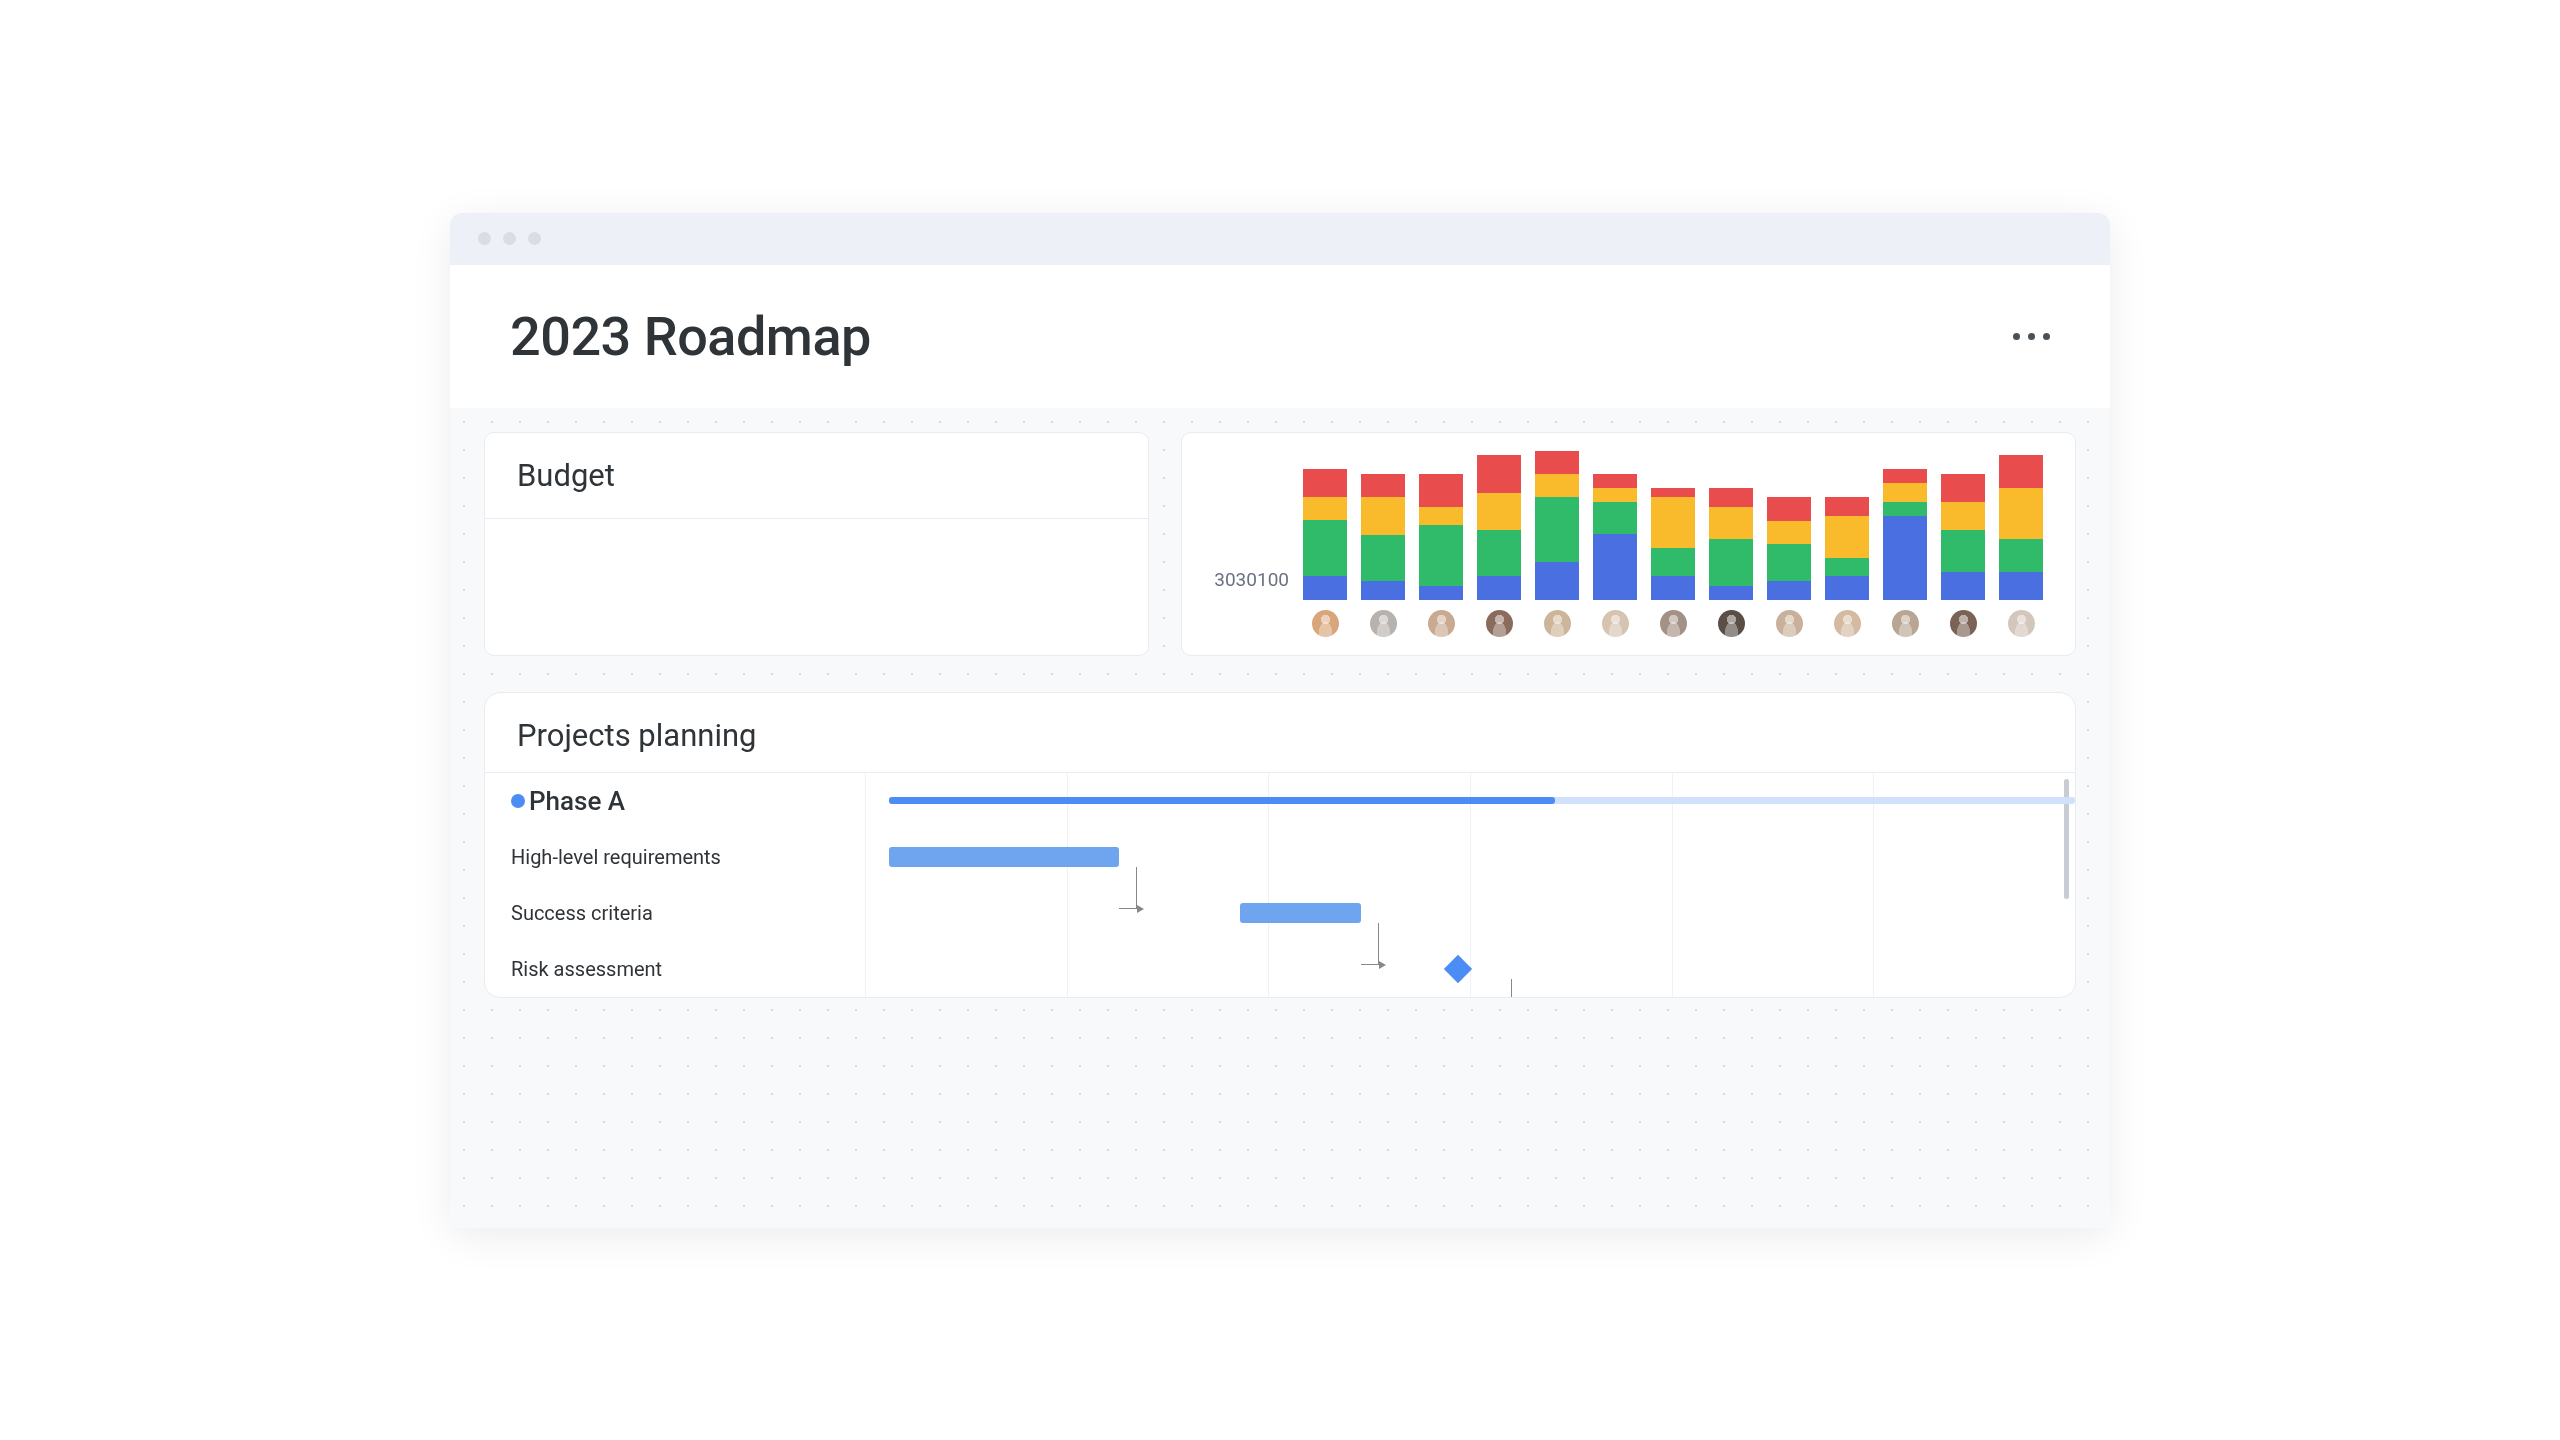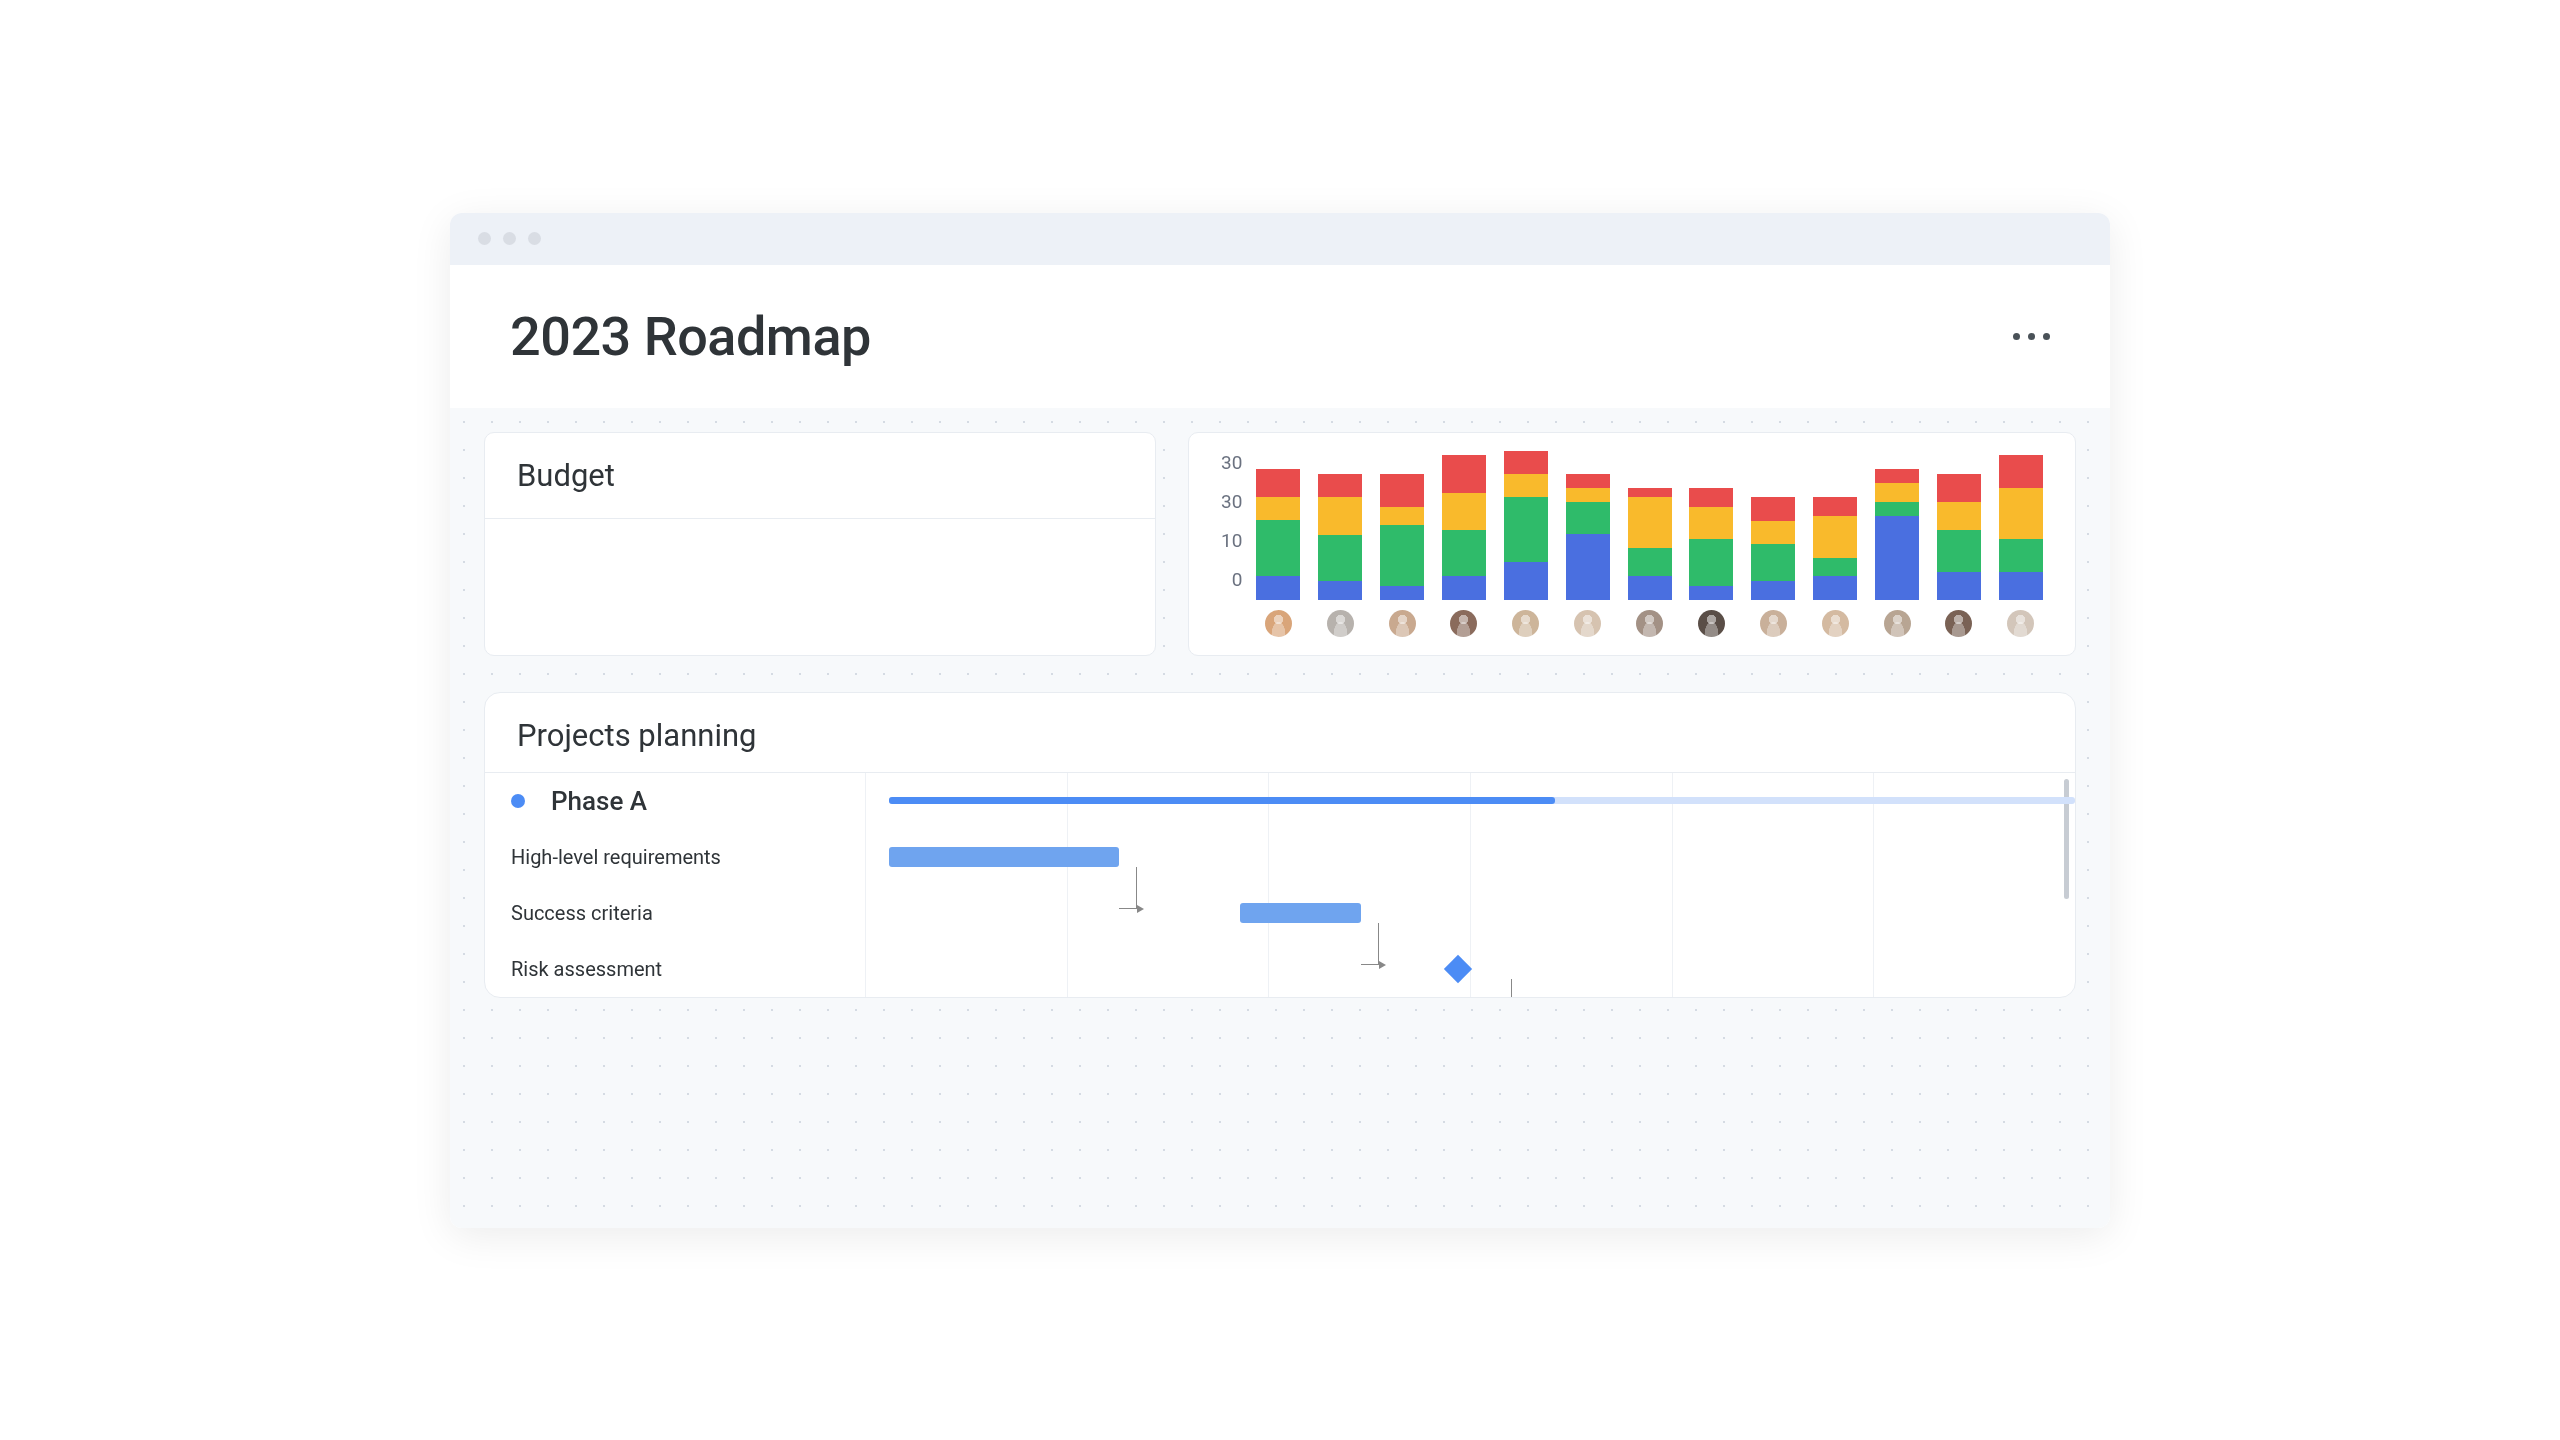--- a/index.html
+++ b/index.html
@@ -98,21 +98,20 @@
     }
     .progress-card {
       flex: 1;
     }
     .chart-area {
       padding: 18px 32px 18px 32px;
       display: flex;
     }
     .y-axis {
       display: flex;
-      flex-direction: column;
       justify-content: space-between;
       align-items: flex-end;
       height: 140px;
       padding-right: 14px;
       font-size: 19px;
       color: #6b7280;
     }
     .bars-wrap {
       flex: 1;
       display: flex;
@@ -180,21 +179,21 @@
       height: 56px;
       display: flex;
       align-items: center;
       padding-left: 26px;
       font-size: 20px;
       color: #2f3438;
     }
     .phase-label {
       display: flex;
       align-items: center;
-      gap: 26px;
+      gap: 4px;
       font-weight: 500;
       font-size: 26px;
     }
     .phase-dot {
       width: 14px;
       height: 14px;
       border-radius: 50%;
       background: #4c8cf5;
     }
     .gantt-timeline {

